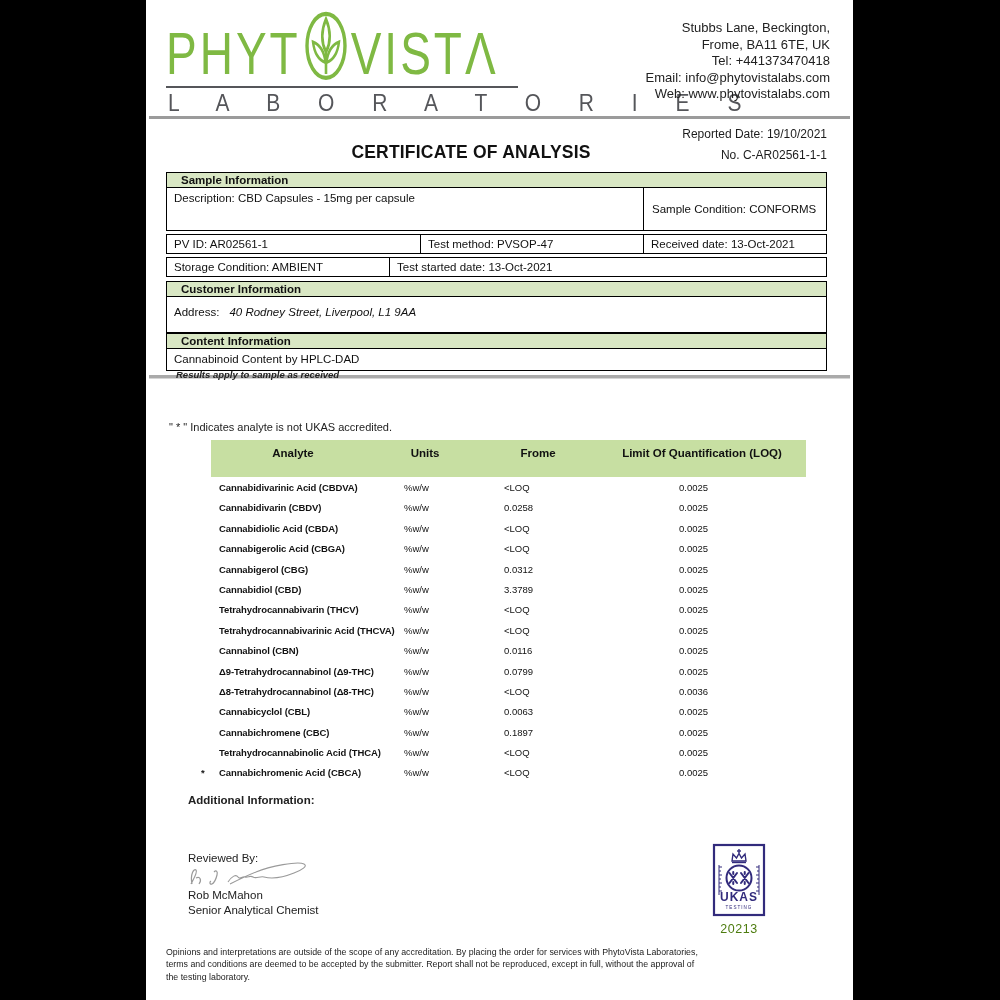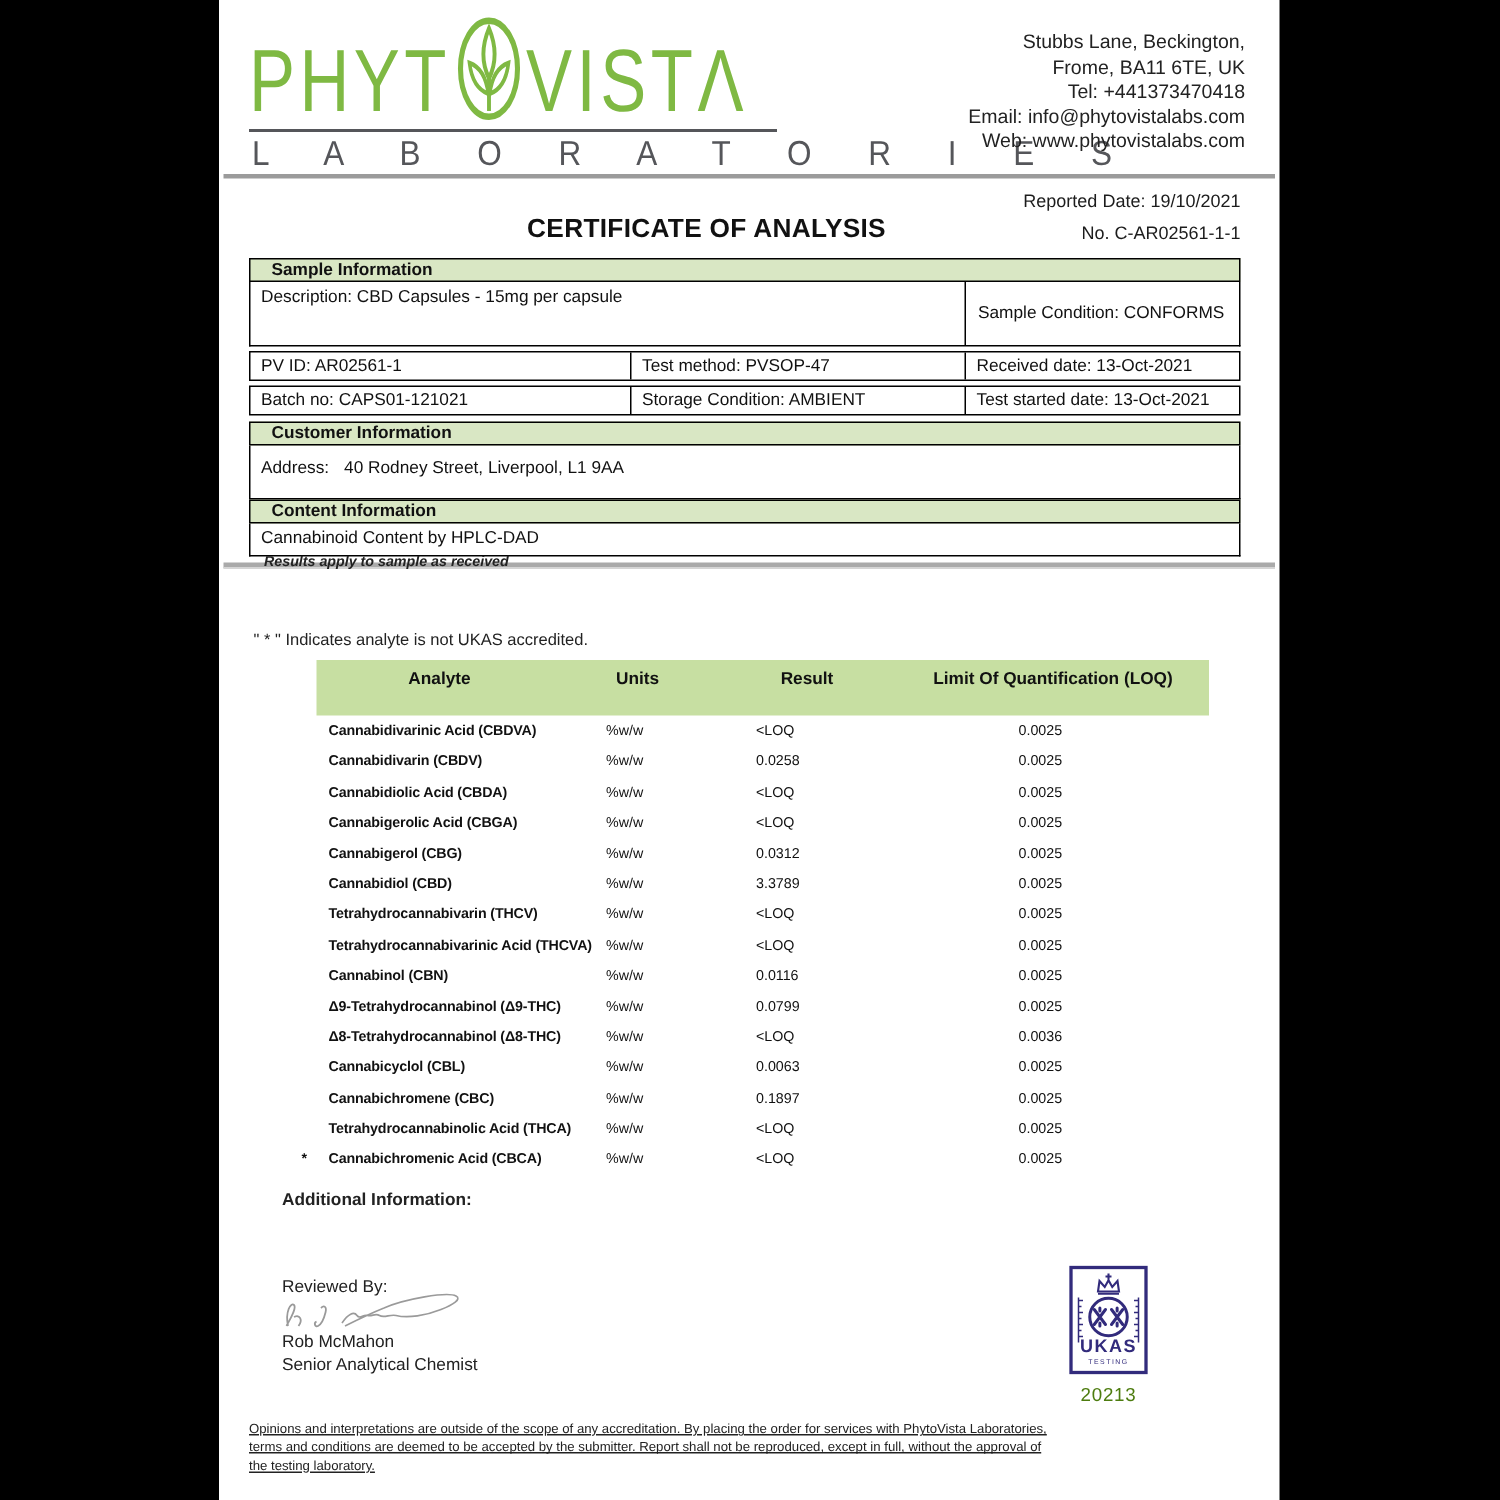--- a/index.html
+++ b/index.html
@@ -35,21 +35,21 @@
   .cell { padding:3px 7px; }
   .desc-cell { width:477px; border-right:1.6px solid #000; height:42px; padding-top:4px; }
   .cond-cell { flex:1; display:flex; align-items:center; padding-left:8px; }
   .c1 { width:254px; border-right:1.6px solid #000; }
   .c2 { width:223px; border-right:1.6px solid #000; }
   .c3 { flex:1; }
   .custbox { border:1.6px solid #000; border-top:none; height:36px; padding:3px 7px; }
   .custbox .line { margin-top:1px; }
   .custbox .lbl { display:inline-block; }
   .custbox .val-name { margin-left:22px; }
-  .custbox .val-addr { margin-left:10px; }
+  .custbox .val-addr { margin-left:10px;font-style:italic; }
   .methbox { border:1.6px solid #000; border-top:none; padding:4px 7px 5px 7px; }
 
   
   .sep { position:absolute; left:3px; right:3px; top:375px; height:4px; background:#aaa;
     border-bottom:1px solid #d5d5d5; }
   .results-note { position:absolute; left:30px; top:369px; font-size:9.5px;
     font-weight:bold; font-style:italic; color:#222; }
   .accred-note { position:absolute; left:23px; top:421px; font-size:11px; color:#222; }
 
   
@@ -67,21 +67,21 @@
   .a-loq { left:468px; }
 
   
   .addl { position:absolute; left:42px; top:794px; font-size:11.5px; font-weight:bold; color:#222; }
   .reviewed { position:absolute; left:42px; top:852px; font-size:11.5px; color:#222; }
   .sig { position:absolute; left:40px; top:858px; }
   .reviewer { position:absolute; left:42px; top:888px; font-size:11.5px; line-height:14.5px; color:#222; }
   .ukas { position:absolute; left:564px; top:843px; width:58px; text-align:center; }
   .ukas-num { font-size:12.5px; color:#4d7c0f; margin-top:1px; letter-spacing:0.5px; }
   .footer { position:absolute; left:20px; top:946px; width:668px; font-size:8.8px;
-    line-height:12.4px; color:#222;text-decoration:underline; }
+    line-height:12.4px; color:#222; }
 </style>
 </head>
 <body>
 
 <div class="page">
 
   <div class="logo-main">
     <span>PHYT</span>
     <span class="leafo">
       <svg width="46" height="56" viewBox="0 0 44 56">
@@ -119,21 +119,20 @@
     <div class="boxrow">
       <div class="cell desc-cell">Description: CBD Capsules - 15mg per capsule</div>
       <div class="cell cond-cell">Sample Condition: CONFORMS</div>
     </div>
     <div class="boxrow gap">
       <div class="cell c1">PV ID: AR02561-1</div>
       <div class="cell c2">Test method: PVSOP-47</div>
       <div class="cell c3">Received date: 13-Oct-2021</div>
     </div>
     <div class="boxrow gap">
-      <div class="cell c1">Batch no: CAPS01-121021</div>
       <div class="cell c2">Storage Condition: AMBIENT</div>
       <div class="cell c3">Test started date: 13-Oct-2021</div>
     </div>
     <div class="bar" style="margin-top:4px;">Customer Information</div>
     <div class="custbox">
       <div class="line" style="margin-top:6px;">
         <span class="lbl">Address:</span><span class="val-addr">40 Rodney Street, Liverpool, L1 9AA</span>
       </div>
     </div>
     <div class="bar">Content Information</div>
@@ -141,21 +140,21 @@
   </div>
 
   <div class="sep"></div>
 
   <div class="results-note">Results apply to sample as received</div>
   <div class="accred-note">" * " Indicates analyte is not UKAS accredited.</div>
 
   <div class="ahead">
     <span class="ah-analyte">Analyte</span>
     <span class="ah-units">Units</span>
-    <span class="ah-result">Result</span>
+    <span class="ah-result">Frome</span>
     <span class="ah-loq">Limit Of Quantification (LOQ)</span>
   </div>
   <div class="arows" id="arows">
       <div class="arow">
         <span class="a-ast"></span>
         <span class="a-name">Cannabidivarinic Acid (CBDVA)</span>
         <span class="a-units">%w/w</span>
         <span class="a-result">&lt;LOQ</span>
         <span class="a-loq">0.0025</span>
       </div>

